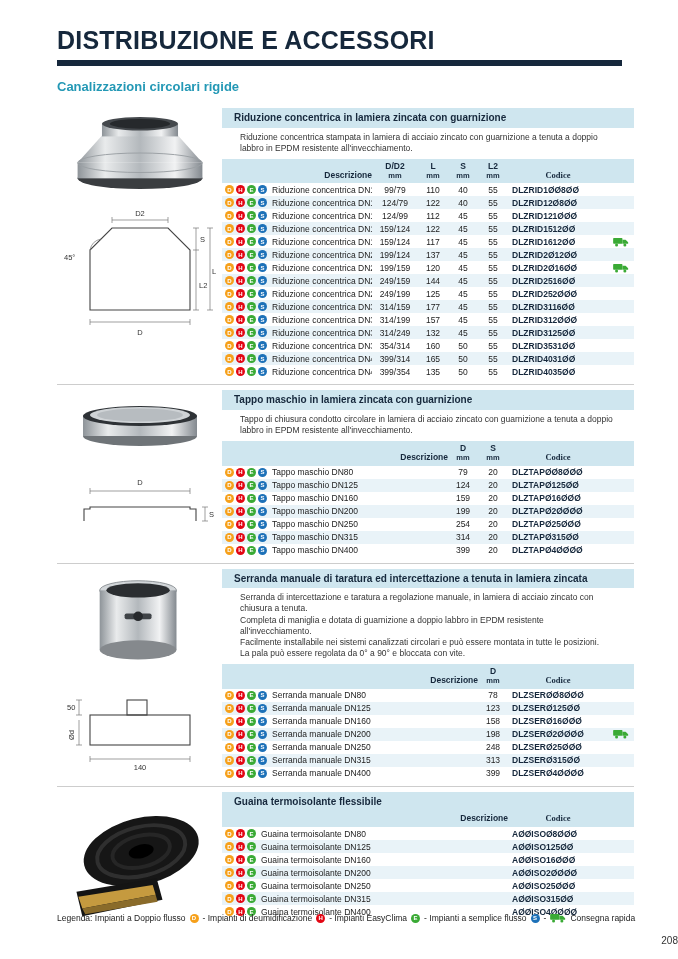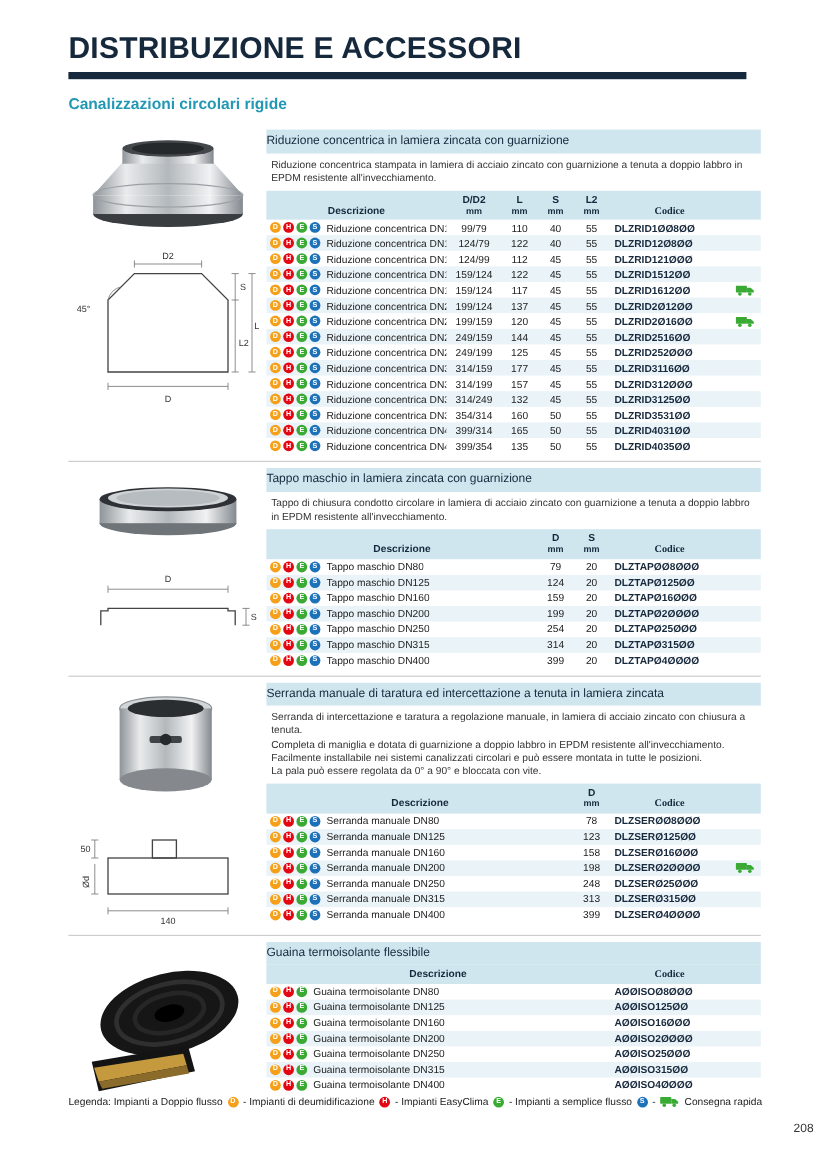--- a/index.html
+++ b/index.html
@@ -10,29 +10,29 @@
 
   h1.page-title { margin: 26px 0 0; font-size: 25px; font-weight: bold; letter-spacing: 0.2px; color: var(--dark); }
   .title-rule { width: 565px; height: 6px; background: var(--dark); margin-top: 5px; }
   h2.page-subtitle { margin: 13px 0 9px; font-size: 13px; font-weight: bold; color: var(--accent-teal); }
 
   .sec { display: flex; padding: 5px 0 6px; }
   .sec + .sec { border-top: 1px solid #cdcdcd; }
   .sec-left { width: 165px; flex: none; display: flex; flex-direction: column; align-items: center; gap: 16px; padding-top: 6px; }
   .sec-right { width: 412px; flex: none; }
 
-  .sec-header { background: var(--header-bg); color: var(--dark); font-weight: normal; font-size: 10px; line-height: 1.15; padding: 4px 0; }
-  .sec-desc { margin: 4px 4px 5px; font-size: 8.5px; line-height: 1.32; color: #333; white-space: pre-line; }
+  .sec-header { background: var(--header-bg); color: var(--dark); font-weight: bold; font-size: 10px; line-height: 1.15; padding: 4px 12px; }
+  .sec-desc { margin: 4px 18px 5px; font-size: 8.5px; line-height: 1.32; color: #333; white-space: pre-line; }
 
   .t-head { display: flex; background: var(--header-bg); align-items: flex-end; padding: 3px 0 3px; }
   .t-hc { font-weight: bold; color: var(--dark); text-align: center; line-height: 1.15; }
   .t-hc .hl { font-size: 8.5px; }
   .t-hc .hs { font-size: 7.5px; }
 
-  .c-desc { flex: 1; min-width: 0; }
+  .c-desc { flex: 1; min-width: 0; text-align: right; }
   .c-num { width: 30px; text-align: center; flex: none; }
   .c-wide { width: 46px; }
   .c-code { width: 100px; text-align: left; padding-left: 4px; flex: none; }
   .t-head .c-code { text-align: center; padding-left: 0; font-family: Liberation Serif, serif; }
   .c-truck { width: 26px; flex: none; display: flex; align-items: center; justify-content: center; color: var(--truck); }
 
   .t-row { display: flex; align-items: center; height: 13px; font-size: 8.5px; color: #222; }
   .t-row.alt { background: var(--row-alt); }
   .cell.c-desc { display: flex; align-items: center; padding-left: 3px; text-align: left; }
   .cell.c-code { font-weight: bold; color: var(--dark); }

